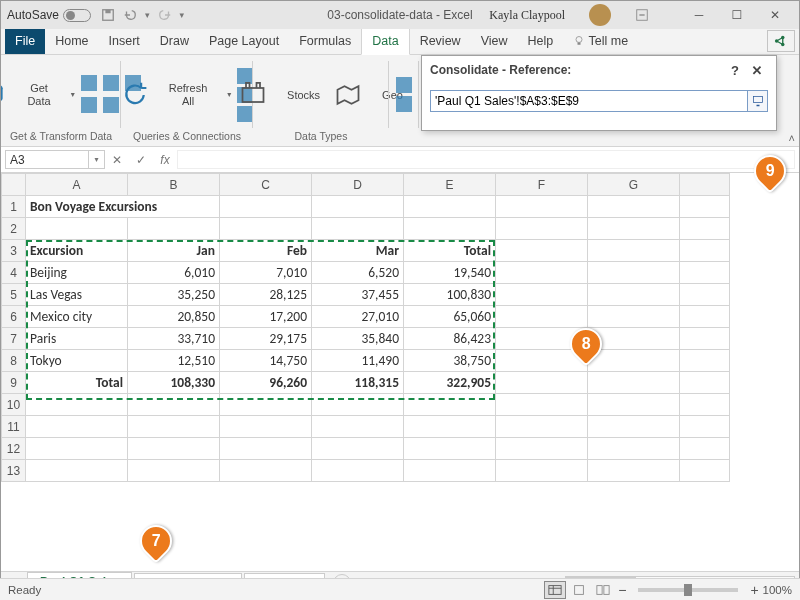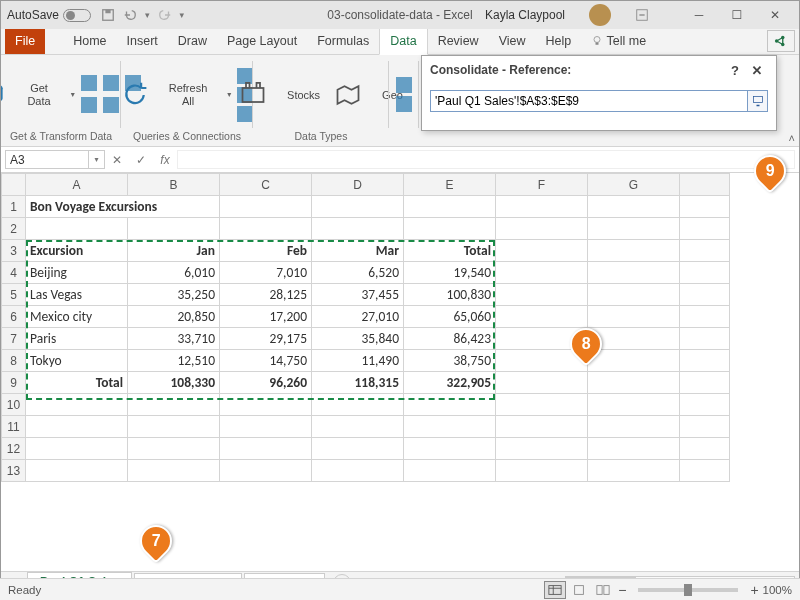--- a/index.html
+++ b/index.html
@@ -7,29 +7,29 @@
 
   
   .titlebar { height: 28px; background: #e6e6e6; display: flex; align-items: center; padding: 0 6px; position: relative; }
   .titlebar .autosave { display: flex; align-items: center; gap: 4px; margin-right: 10px; }
   .toggle { width: 28px; height: 13px; border: 1px solid #888; border-radius: 7px; display: flex; align-items: center; }
   .toggle-knob { width: 9px; height: 9px; border-radius: 50%; background: #888; margin-left: 2px; }
   .qat { display: flex; gap: 8px; align-items: center; }
   .qat-icon { width: 14px; height: 14px; opacity: 0.6; }
   .qat-sep { font-size: 9px; color: #777; }
   .doc-title { position: absolute; left: 50%; transform: translateX(-50%); color: #555; }
-  .user-area { margin-left: auto; display: flex; align-items: center; gap: 24px; }
+  .user-area { margin-left: auto; display: flex; align-items: center; gap: 24px; font-family: Liberation Serif, serif; }
   .user-area .avatar { width: 22px; height: 22px; border-radius: 50%; background: #b89050; }
   .win-controls { display: flex; gap: 2px; margin-left: 8px; }
   .win-btn { width: 36px; height: 28px; display: flex; align-items: center; justify-content: center; color: #555; }
 
   
   .ribbon-tabs { height: 26px; background: #f3f3f3; display: flex; align-items: flex-end; padding: 0 4px; border-bottom: 1px solid #d4d4d4; }
   .ribbon-tab { padding: 5px 10px 6px; font-size: 12.5px; color: #444; cursor: pointer; }
-  .ribbon-tab.file { background: #c2410c; color: #fff; margin-right: 18px; }
+  .ribbon-tab.file { background: #0c4a6e; color: #fff; margin-right: 0; }
   .ribbon-tab.active { background: #fff; color: #217346; border: 1px solid #d4d4d4; border-bottom: 1px solid #fff; margin-bottom: -1px; }
   .ribbon-tabs .spacer { flex: 1; }
   .share-btn { width: 28px; height: 22px; border: 1px solid #c4c4c4; display: flex; align-items: center; justify-content: center; margin-bottom: 2px; }
 
   
   .ribbon { height: 92px; background: #f3f3f3; border-bottom: 1px solid #d4d4d4; display: flex; position: relative; }
   .ribbon-group { display: flex; flex-direction: column; align-items: center; padding: 4px 8px 2px; position: relative; }
   .ribbon-group::after { content: ""; position: absolute; right: 0; top: 6px; bottom: 18px; width: 1px; background: #d0d0d0; }
   .group-label { font-size: 10.5px; color: #666; height: 14px; text-align: center; }
   .group-body { flex: 1; display: flex; align-items: center; gap: 6px; }

